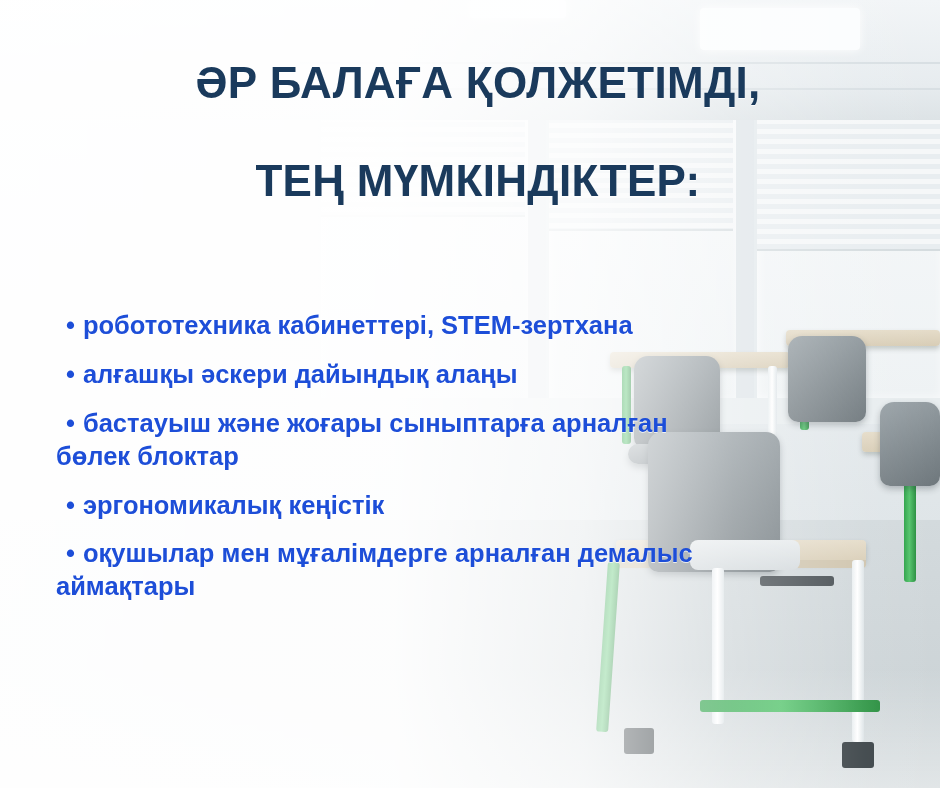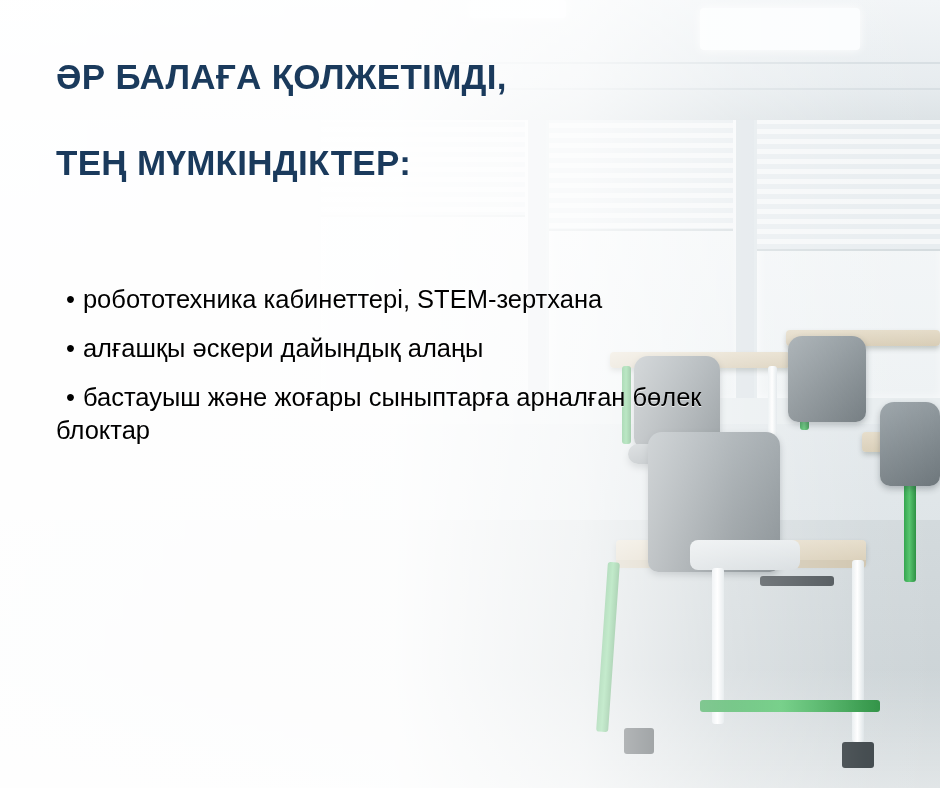--- a/index.html
+++ b/index.html
@@ -141,37 +141,38 @@
   
   .content {
     position: absolute;
     left: 0; top: 0;
     width: 940px; height: 788px;
     padding: 52px 40px 40px 56px;
     box-sizing: border-box;
   }
   .headline {
     color: #1a3a5c;
-    font-size: 35px;
+    font-size: 44px;
     font-weight: bold;
     line-height: 1.42;
     letter-spacing: .3px;
     margin: 0 0 4px 0;
     text-shadow: 0 1px 0 rgba(255,255,255,.75);
+    text-align: center;
   }
   .headline .l2 { display: block; margin-top: 36px; }
   .bullets {
     list-style: none;
     margin: 96px 0 0 0;
     padding: 0;
   }
   .bullets li {
-    color: #000000;
+    color: #1d4ed8;
     font-size: 25.5px;
-    font-weight: normal;
+    font-weight: bold;
     line-height: 1.29;
     margin: 0 0 16px 0;
     text-shadow: 0 1px 0 rgba(255,255,255,.7);
     max-width: 660px;
   }
   .bullets li .dot {
     display: inline-block;
     margin: 0 8px 0 10px;
   }
 </style>
@@ -247,16 +248,22 @@
     <ul class="bullets">
       <li>
         <span class="dot">•</span><span>робототехника кабинеттері, STEM-зертхана</span>
       </li>
       <li>
         <span class="dot">•</span><span>алғашқы әскери дайындық алаңы</span>
       </li>
       <li>
         <span class="dot">•</span><span>бастауыш және жоғары сыныптарға арналған бөлек блоктар</span>
       </li>
+      <li>
+        <span class="dot">•</span><span>эргономикалық кеңістік</span>
+      </li>
+      <li>
+        <span class="dot">•</span><span>оқушылар мен мұғалімдерге арналған демалыс аймақтары</span>
+      </li>
     </ul>
   </div>
 
 </div>
 
 </body></html>

